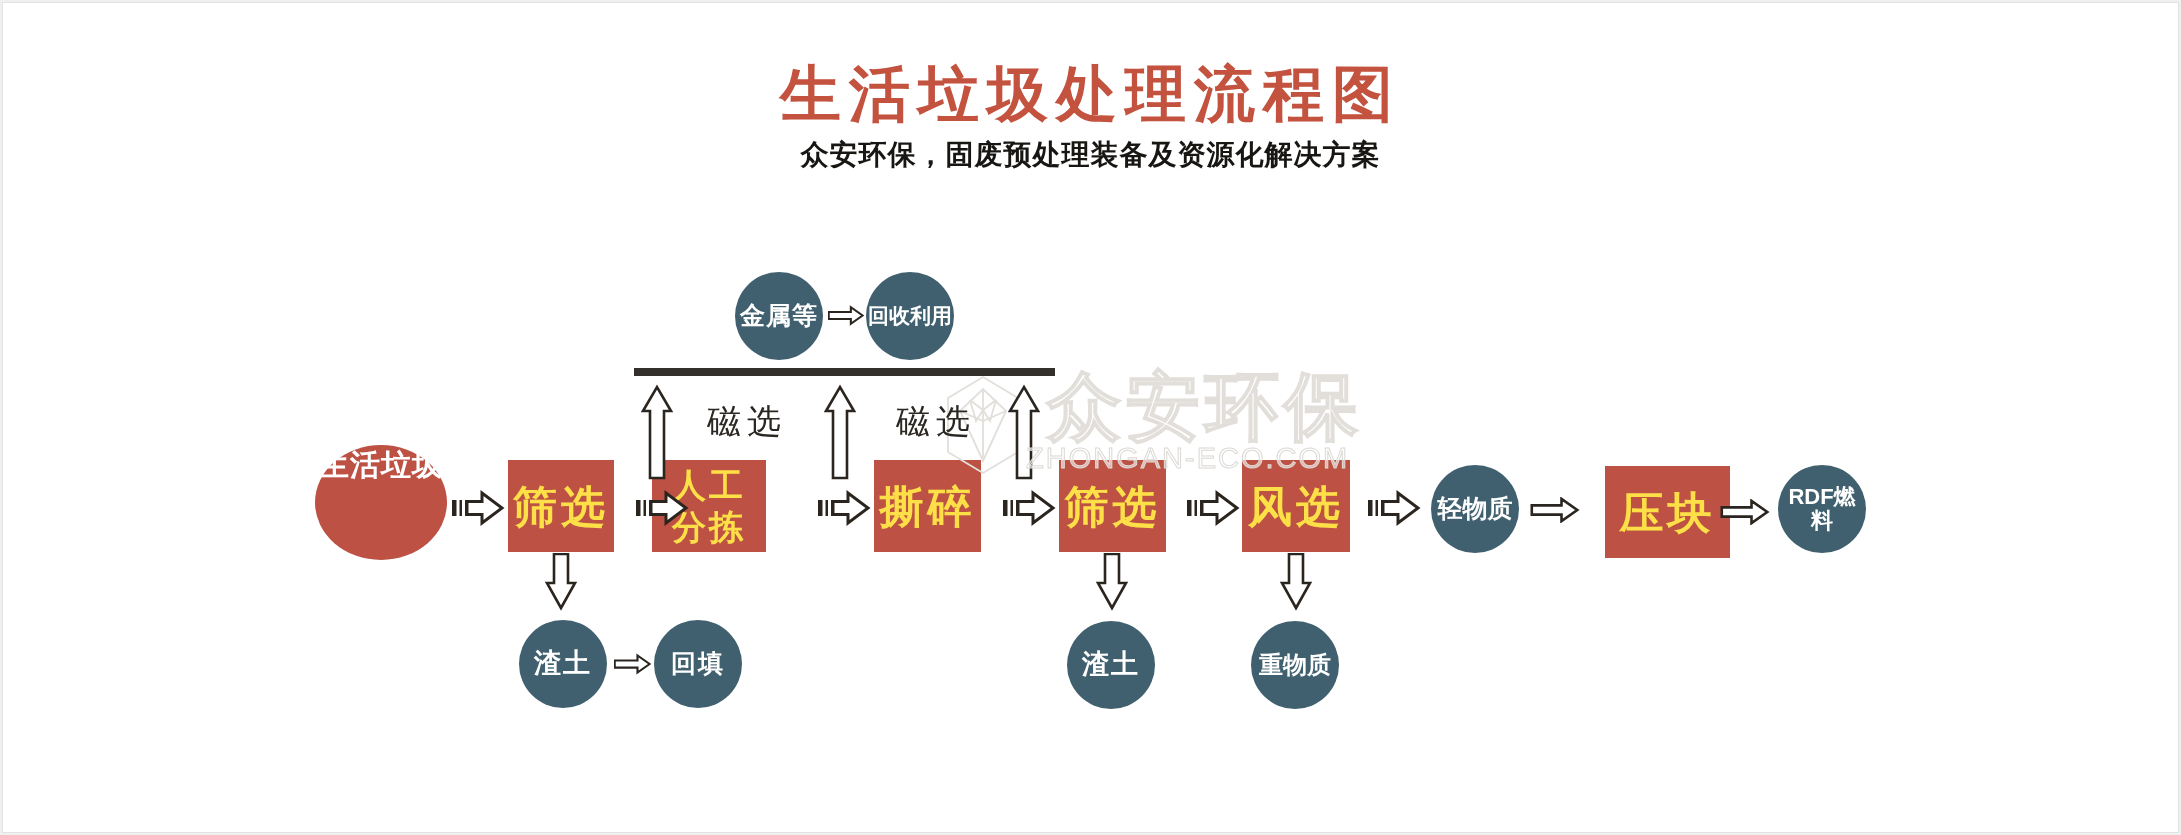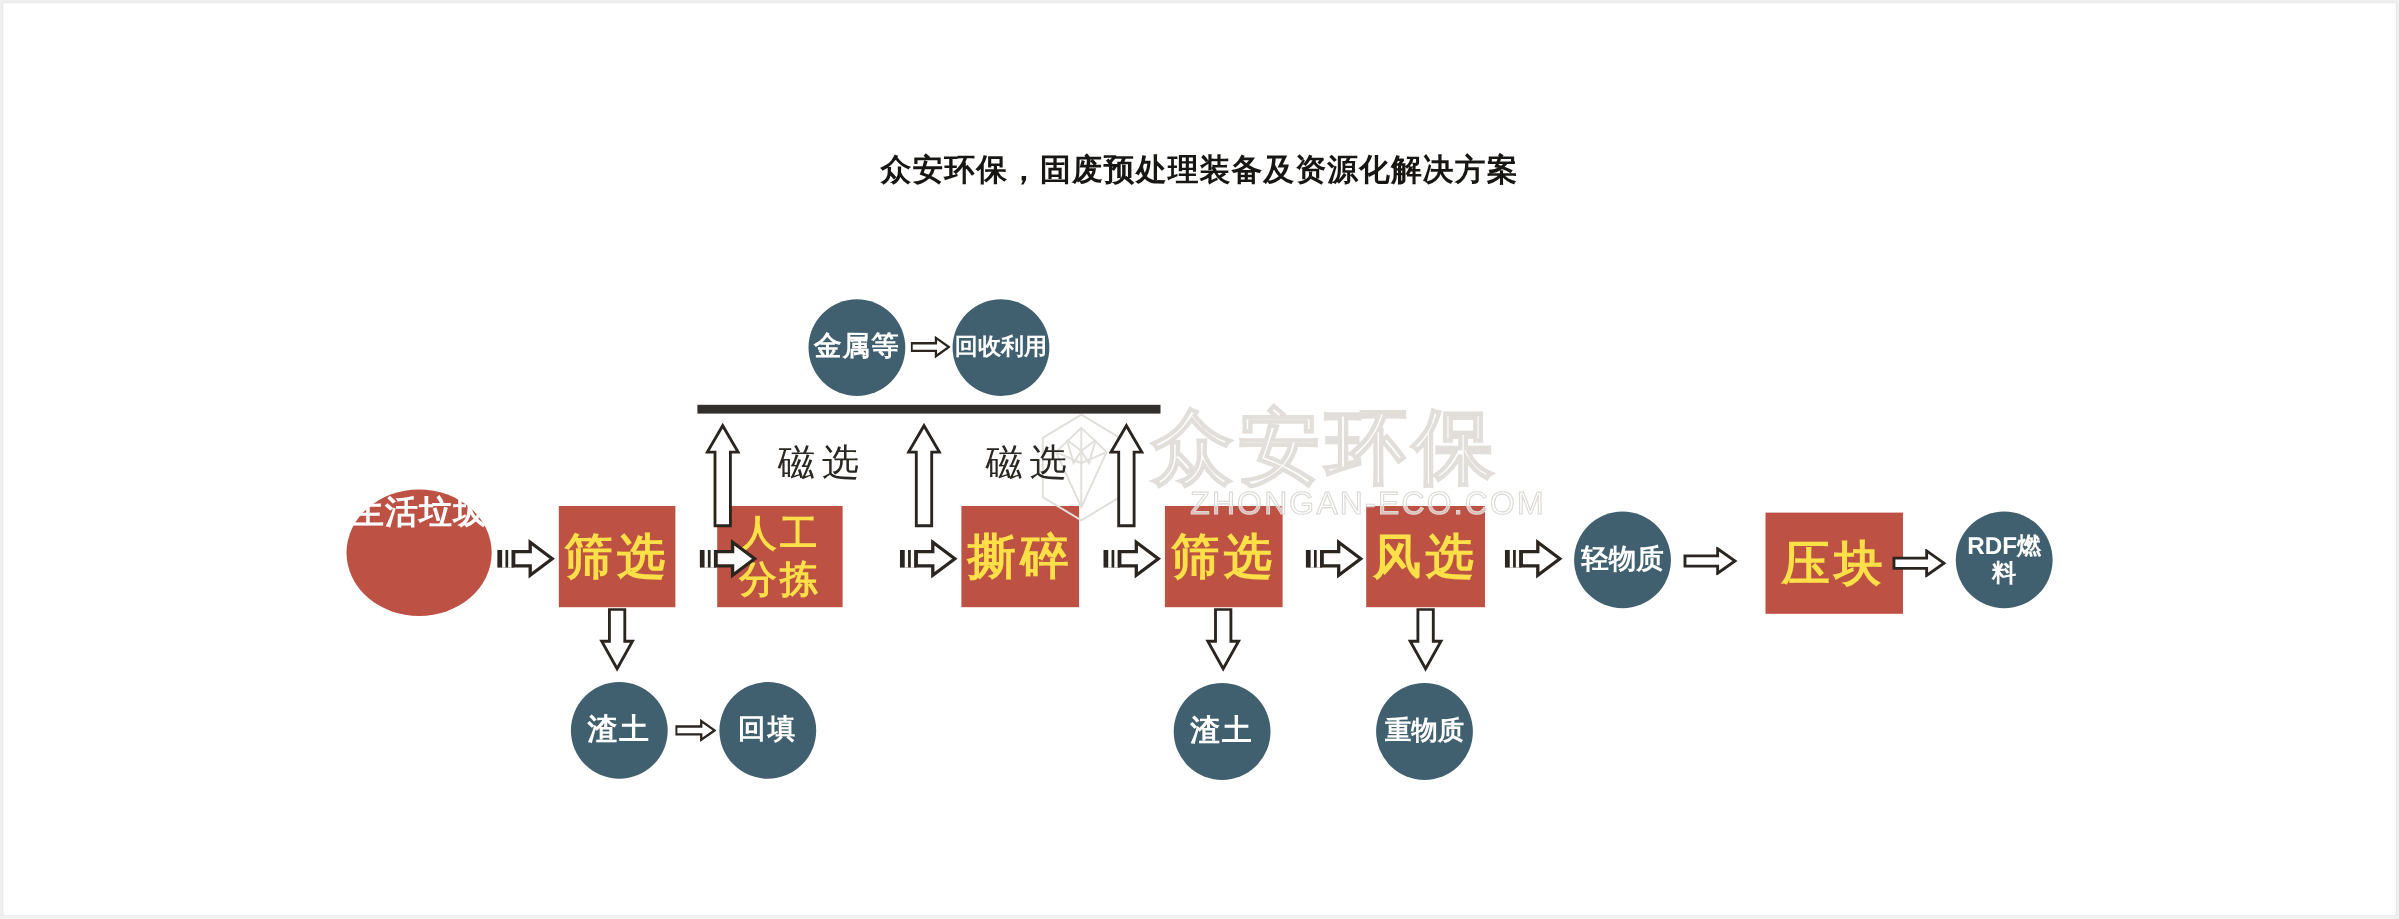--- a/index.html
+++ b/index.html
@@ -20,21 +20,21 @@
     font-size:28px;font-weight:600;letter-spacing:1px;color:#181613;
   }
   
   .wm-logo{position:absolute;left:944px;top:373px;width:74px;height:100px;z-index:2;}
   .wm-brand{
     position:absolute;left:1045px;top:368px;z-index:6;
     font-size:74px;font-weight:700;letter-spacing:5px;line-height:1;
     color:rgba(255,255,255,0.55);-webkit-text-stroke:1.6px #e2dfdb;
   }
   .wm-domain{
-    position:absolute;left:1080px;top:442px;z-index:6;
+    position:absolute;left:1024px;top:442px;z-index:6;
     font-size:29px;font-weight:400;letter-spacing:2px;line-height:1;
     color:rgba(255,255,255,0.6);-webkit-text-stroke:1px #dcd9d5;
   }
   
   .node-box{
     position:absolute;top:458px;height:92px;background:#bc5144;z-index:1;
     color:#fde047;font-weight:700;display:flex;align-items:center;justify-content:center;
     text-align:center;font-size:44px;letter-spacing:4px;line-height:1.25;
   }
   .node-circle{
@@ -57,20 +57,21 @@
   .a-step{top:487px;width:53px;height:38px;}
   .a-up{top:382px;width:32px;height:96px;}
   .a-down{top:551px;width:34px;height:58px;}
   svg{display:block;width:100%;height:100%;}
 </style>
 </head>
 <body>
 
 <div class="canvas">
 
+  <h1 class="title">生活垃圾处理流程图</h1>
   <div class="subtitle">众安环保，固废预处理装备及资源化解决方案</div>
 
   <div class="wm-logo">
     <svg viewBox="0 0 74 100" fill="none" stroke="#e2dfdb" stroke-width="1.8">
       <polygon points="37,2 72,23 72,77 37,98 2,77 2,23"></polygon>
       <polygon points="37,14 60,36 37,86 14,36"></polygon>
       <polyline points="14,36 37,46 60,36"></polyline>
       <line x1="37" y1="14" x2="37" y2="86"></line>
       <polyline points="24,25 37,35 50,25"></polyline>
       <polyline points="24,25 30,46 37,35 44,46 50,25"></polyline>

